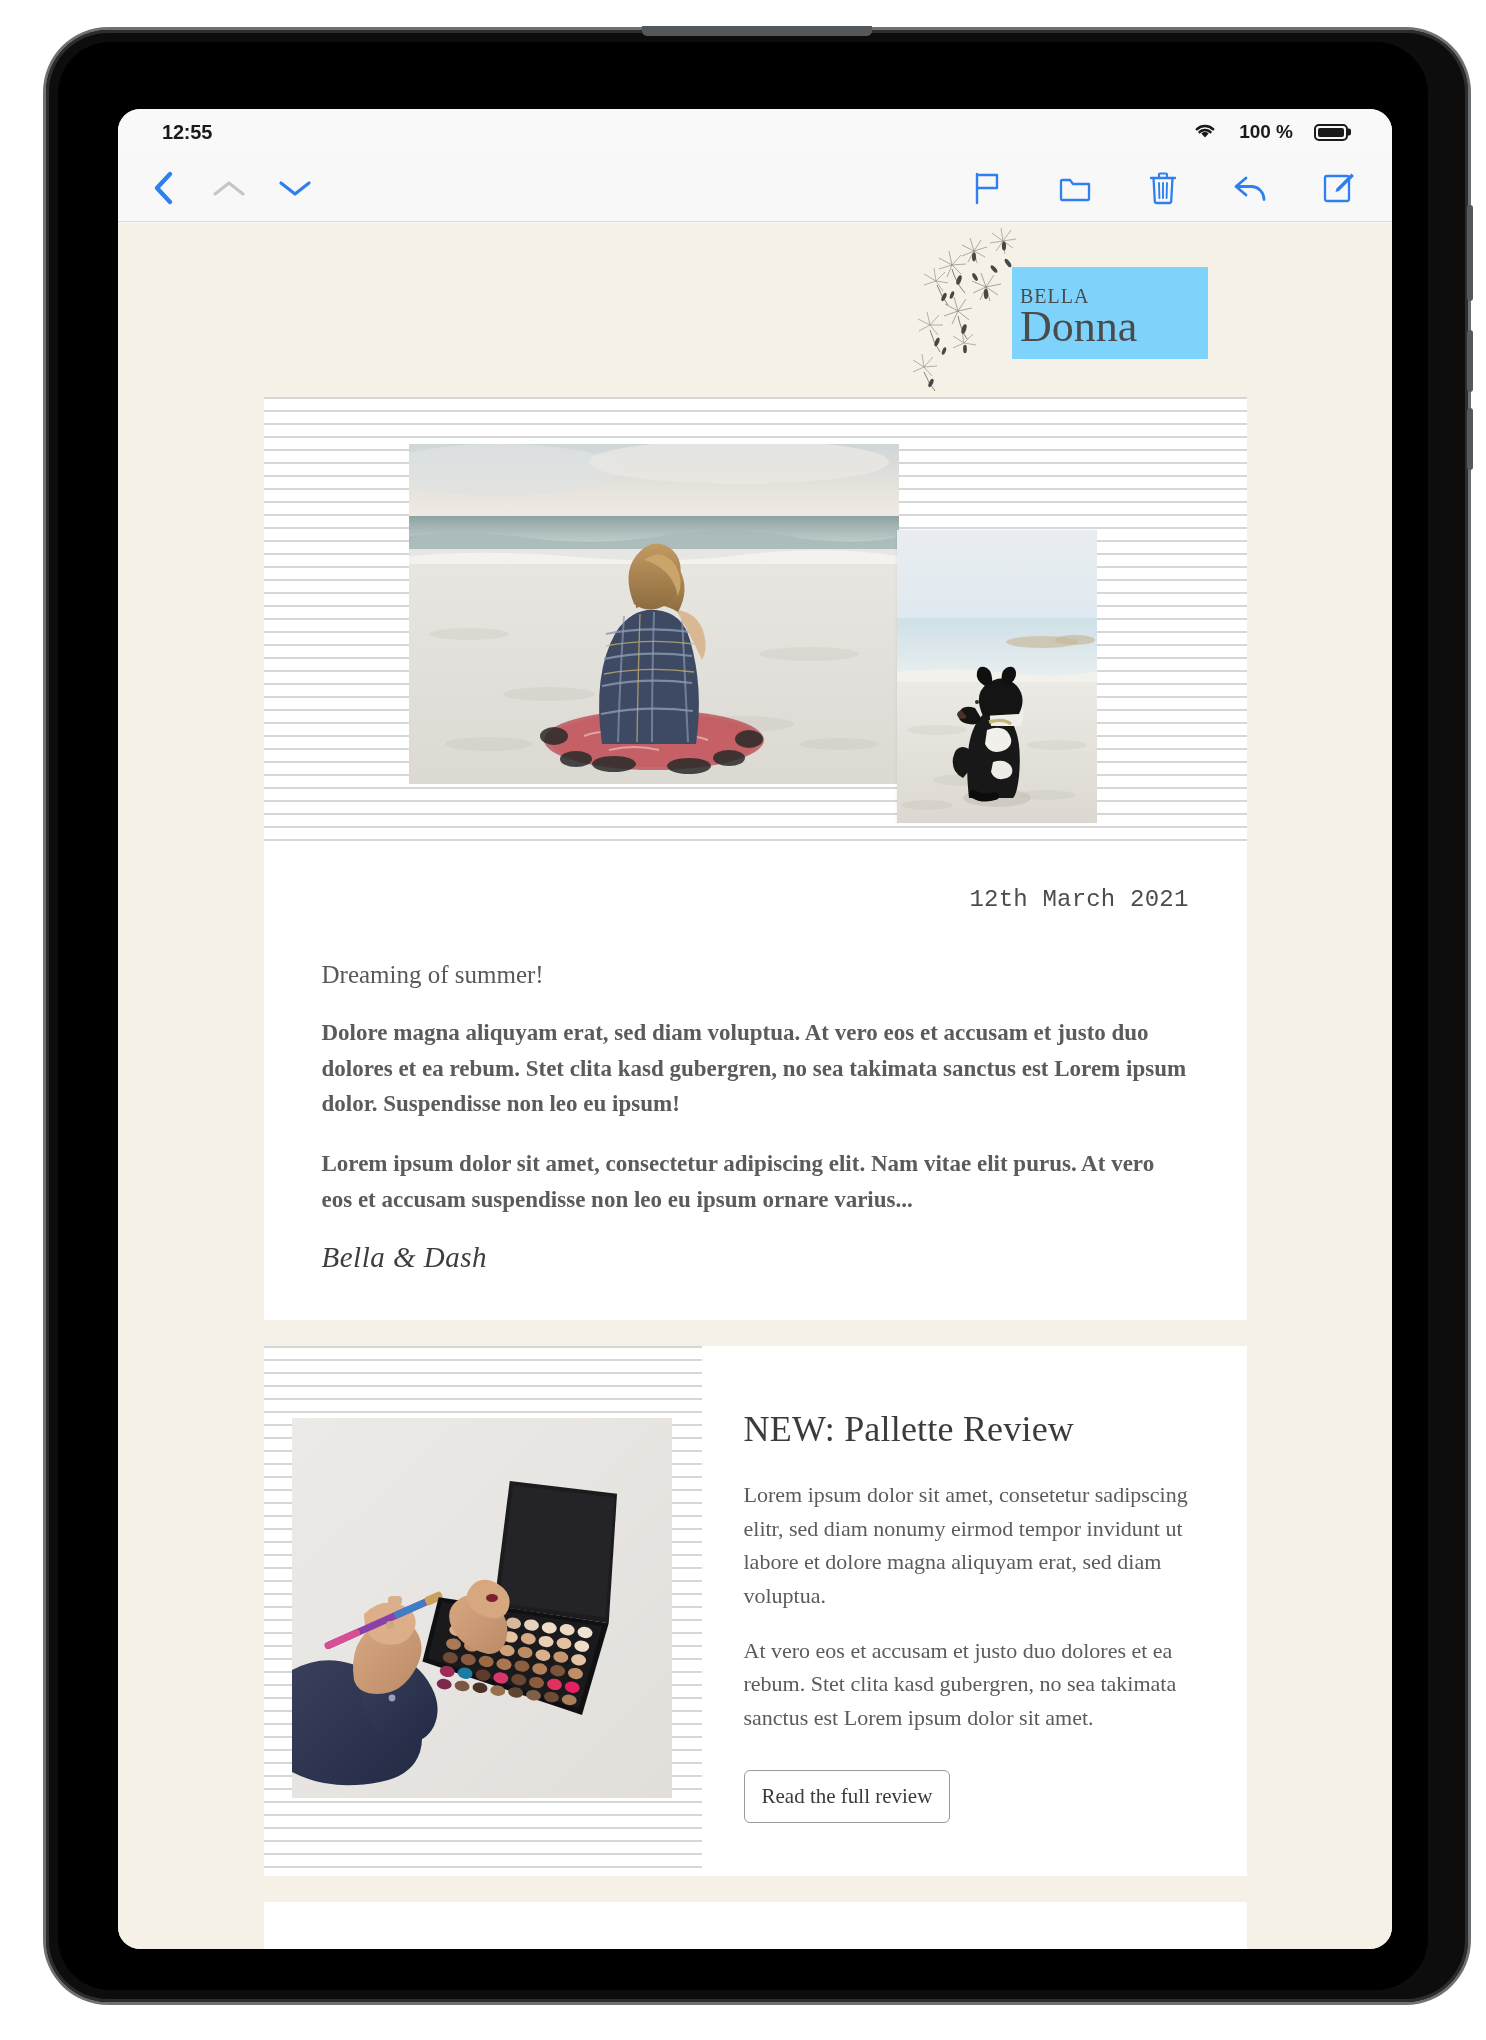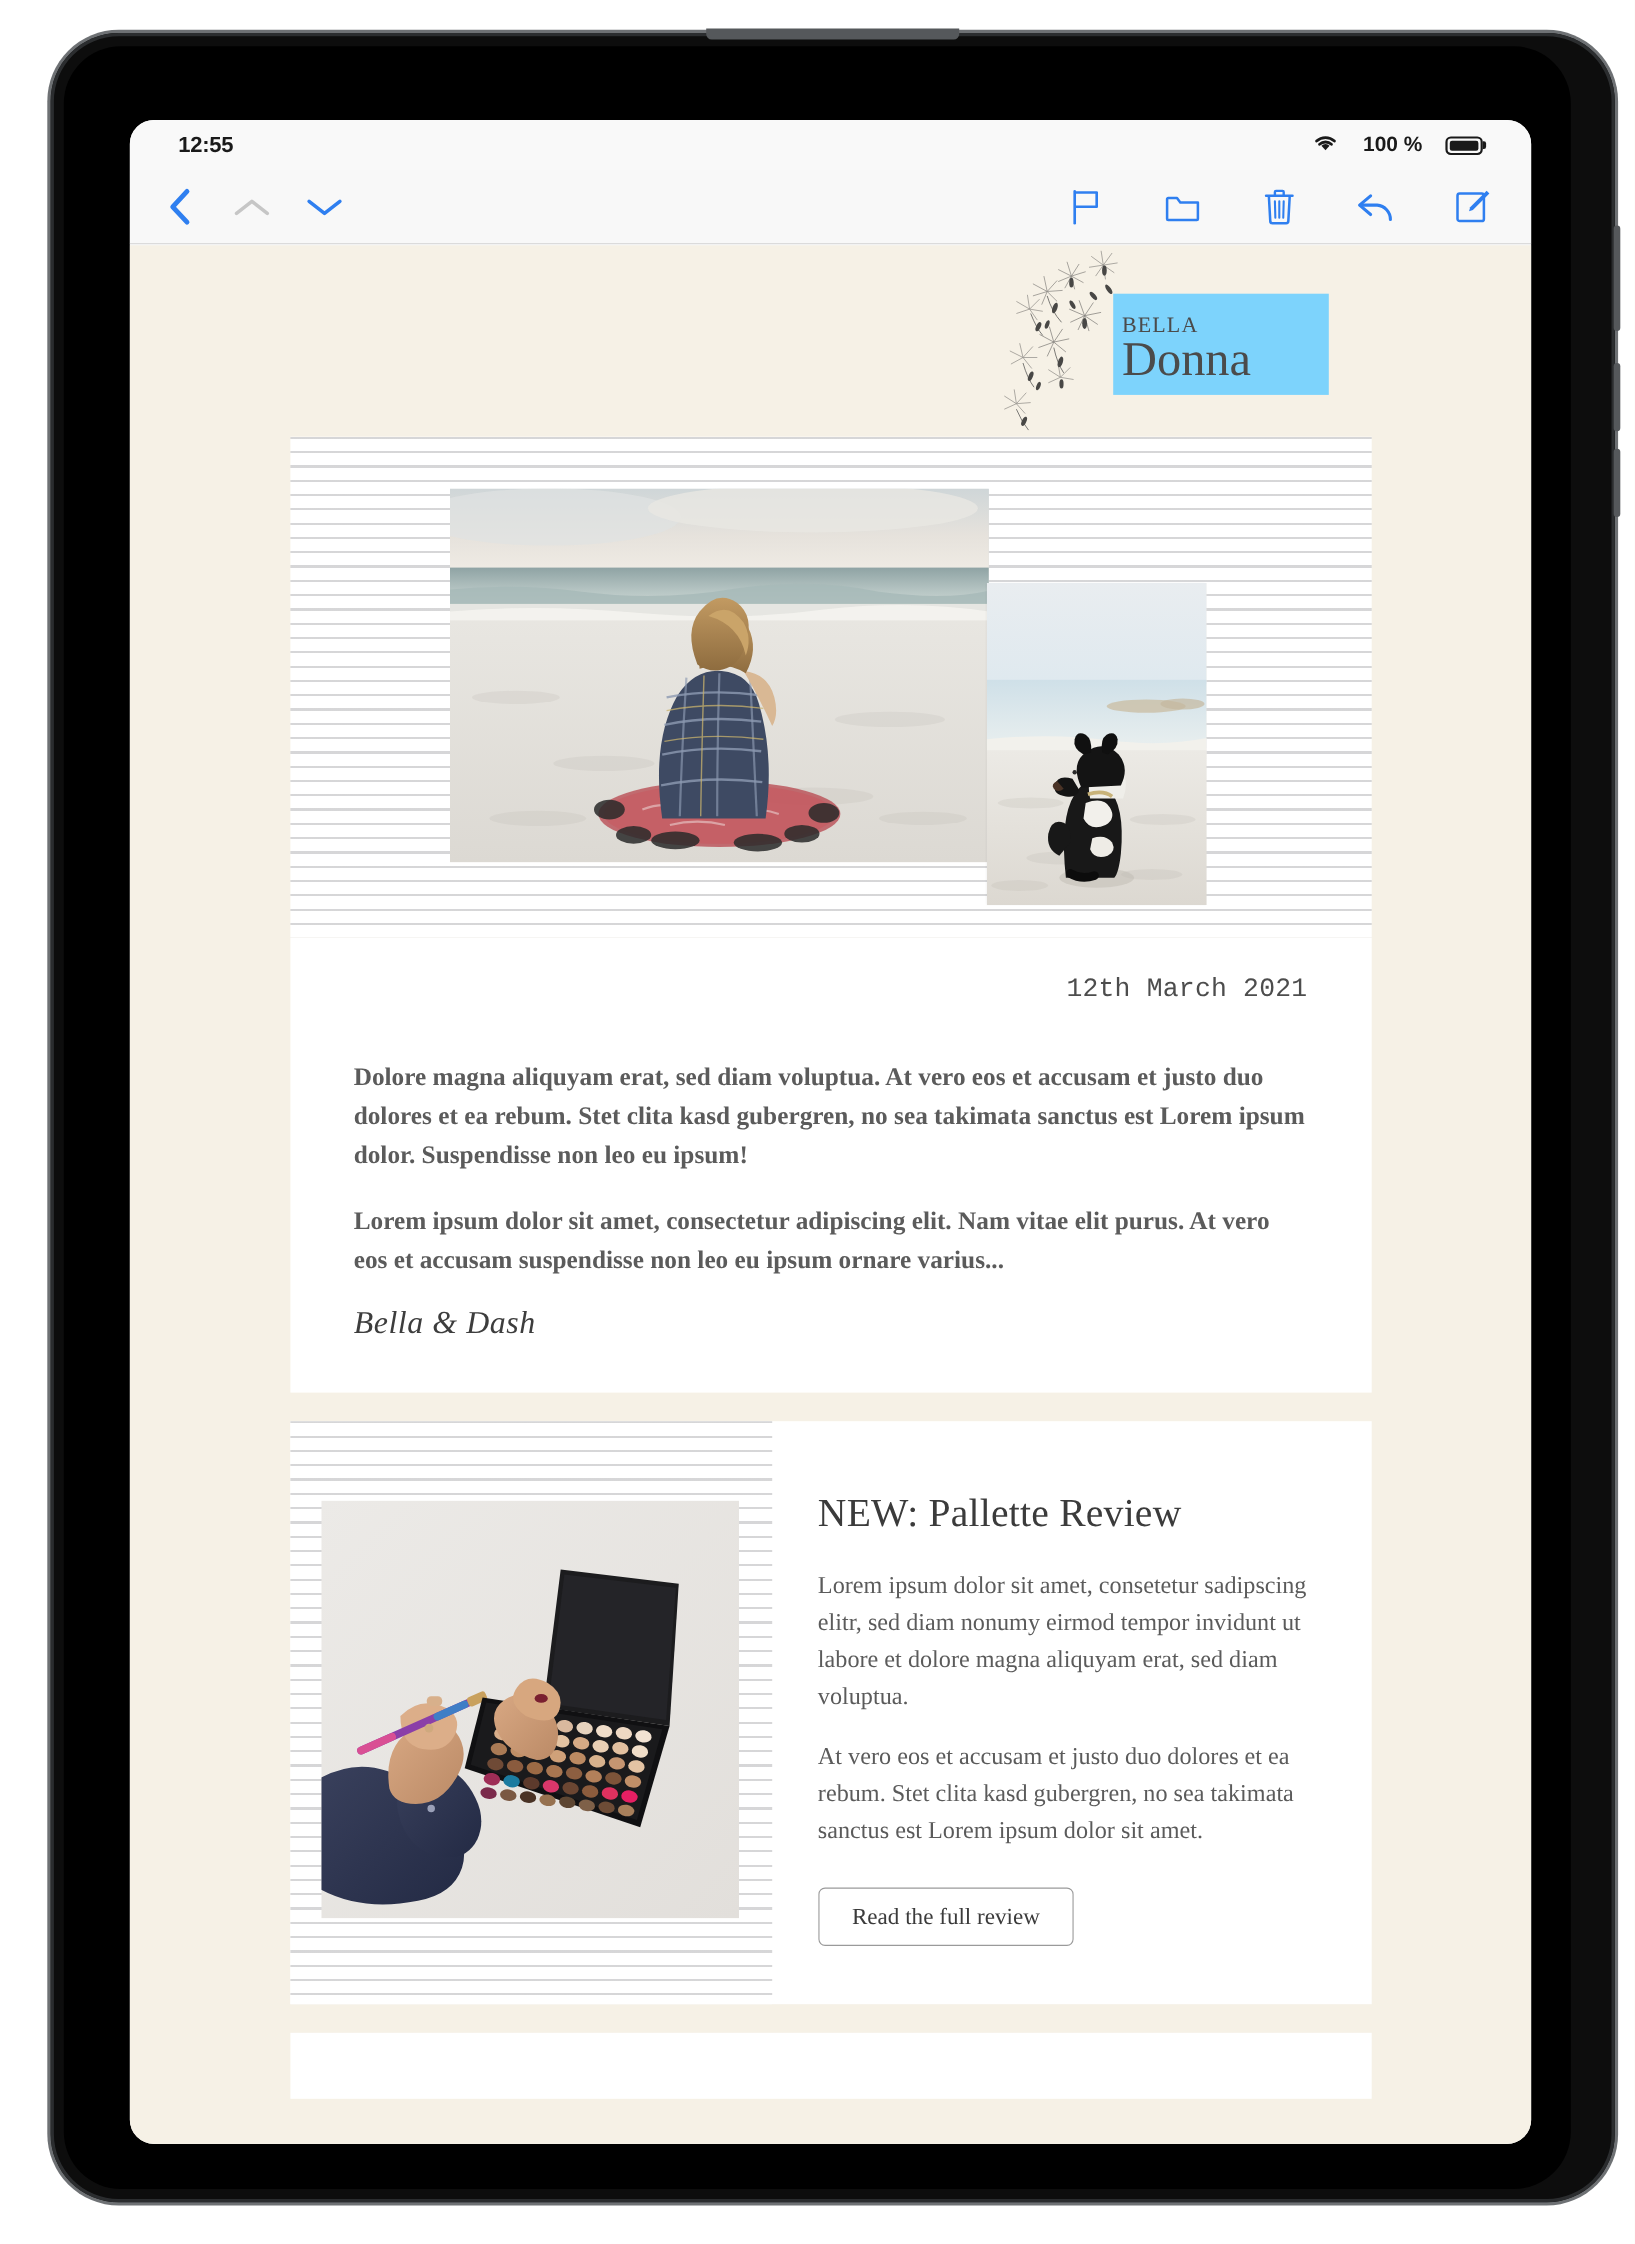--- a/index.html
+++ b/index.html
@@ -202,21 +202,21 @@
   .review-p {
     font-family: "Liberation Serif", serif;
     font-size: 22px; line-height: 1.52; color: #5b5b5b;
     margin-bottom: 22px;
   }
   #review-btn {
     display: inline-block;
     margin-top: 14px;
     border: 1px solid #9a9a9a;
     border-radius: 6px;
-    padding: 13px 30px;
+    padding: 13px 17px;
     font-family: "Liberation Serif", serif;
     font-size: 21px; color: #3b3b3b;
     background: #ffffff;
     cursor: pointer;
   }
   #gap-2 { height: 26px; }
   #card-peek { width: 983px; height: 60px; margin: 0 auto; background: #ffffff; }
 </style>
 </head>
 <body>
@@ -557,20 +557,21 @@
                 <path d="M-8 192 q14 -4 22 2" stroke="#c8b37a" stroke-width="3.4" fill="none"></path>
                 <path d="M-4 232 q12 -4 18 4 q4 8 -4 12 q-12 4 -16 -6 Z" fill="#eeece6"></path>
                 <path d="M-24 264 q10 6 22 2" stroke="#0c0c0c" stroke-width="8" stroke-linecap="round" fill="none"></path>
               </g>
             </svg>
           </div>
         </div>
 
         <div id="letter">
           <div id="letter-date">12th March 2021</div>
+          <div id="letter-heading">Dreaming of summer!</div>
           <p class="letter-p">Dolore magna aliquyam erat, sed diam voluptua. At vero eos et accusam et justo duo dolores et ea rebum. Stet clita kasd gubergren, no sea takimata sanctus est Lorem ipsum dolor. Suspendisse non leo eu ipsum!</p>
           <p class="letter-p">Lorem ipsum dolor sit amet, consectetur adipiscing elit. Nam vitae elit purus. At vero eos et accusam suspendisse non leo eu ipsum ornare varius...</p>
           <div id="letter-sign">Bella &amp; Dash</div>
         </div>
 
         <div id="gap-1"></div>
 
         <div id="review">
           <div id="review-img-col" class="striped">
             <div id="review-photo">

